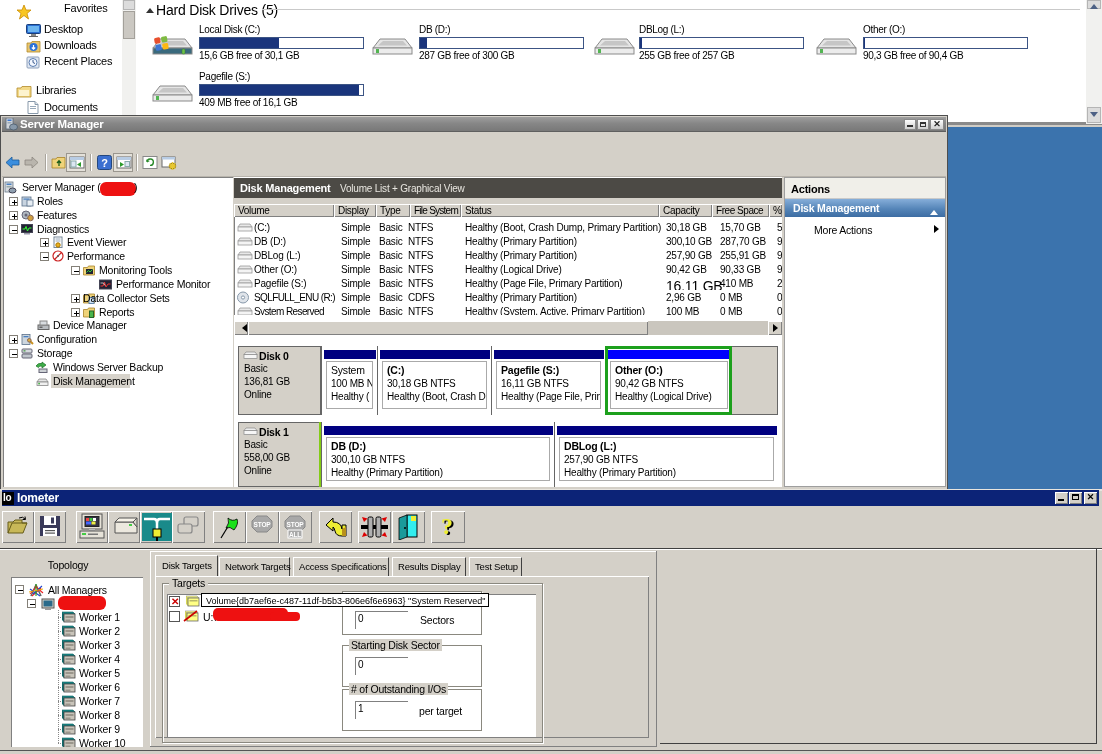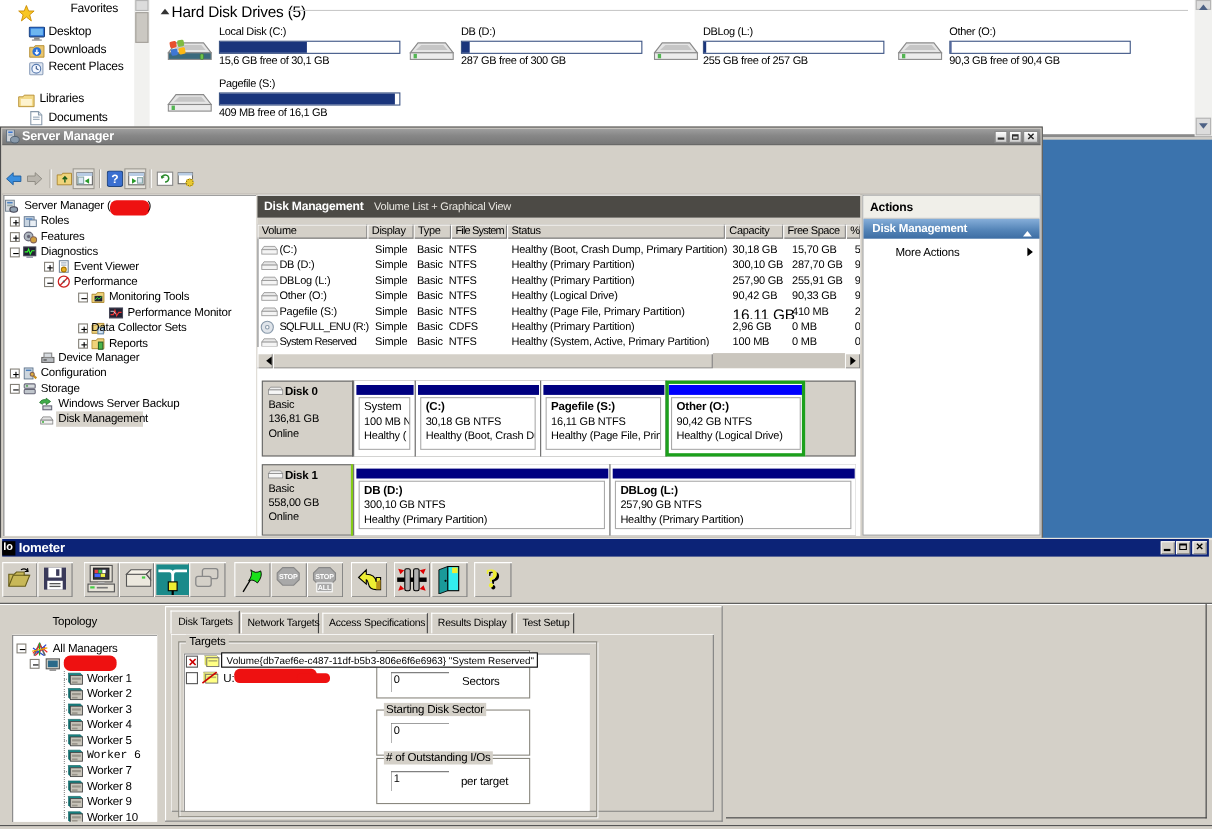--- a/index.html
+++ b/index.html
@@ -729,21 +729,21 @@
         </svg>
         <span class="t" style="left:68px;top:90px;">Worker 5</span>
         <div class="abs" style="left:47px;top:110px;width:4px;height:1px;background:repeating-linear-gradient(90deg,#888 0 1px,transparent 1px 2px)"></div>
         <svg style="left:48px;top:104px" width="17" height="12" viewBox="0 0 17 12">
           <polygon points="3,1 14,1 16,3 5,3" fill="#1a8a8a" stroke="#0a5a5a" stroke-width="0.6"></polygon>
           <polygon points="3,1 5,3 5,11 3,9" fill="#0e6a6a"></polygon>
           <rect x="5" y="3" width="11" height="8" fill="#c8c4ba" stroke="#444" stroke-width="0.8"></rect>
           <rect x="6.5" y="5" width="8" height="2" fill="#9a968c"></rect>
           <rect x="6.5" y="8.5" width="5" height="1.5" fill="#9a968c"></rect>
         </svg>
-        <span class="t" style="left:68px;top:104px;font-family:Liberation Mono, monospace;">Worker 6</span>
+        <span class="t" style="left:68px;top:104px;">Worker 6</span>
         <div class="abs" style="left:47px;top:124px;width:4px;height:1px;background:repeating-linear-gradient(90deg,#888 0 1px,transparent 1px 2px)"></div>
         <svg style="left:48px;top:118px" width="17" height="12" viewBox="0 0 17 12">
           <polygon points="3,1 14,1 16,3 5,3" fill="#1a8a8a" stroke="#0a5a5a" stroke-width="0.6"></polygon>
           <polygon points="3,1 5,3 5,11 3,9" fill="#0e6a6a"></polygon>
           <rect x="5" y="3" width="11" height="8" fill="#c8c4ba" stroke="#444" stroke-width="0.8"></rect>
           <rect x="6.5" y="5" width="8" height="2" fill="#9a968c"></rect>
           <rect x="6.5" y="8.5" width="5" height="1.5" fill="#9a968c"></rect>
         </svg>
         <span class="t" style="left:68px;top:118px;">Worker 7</span>
         <div class="abs" style="left:47px;top:138px;width:4px;height:1px;background:repeating-linear-gradient(90deg,#888 0 1px,transparent 1px 2px)"></div>

